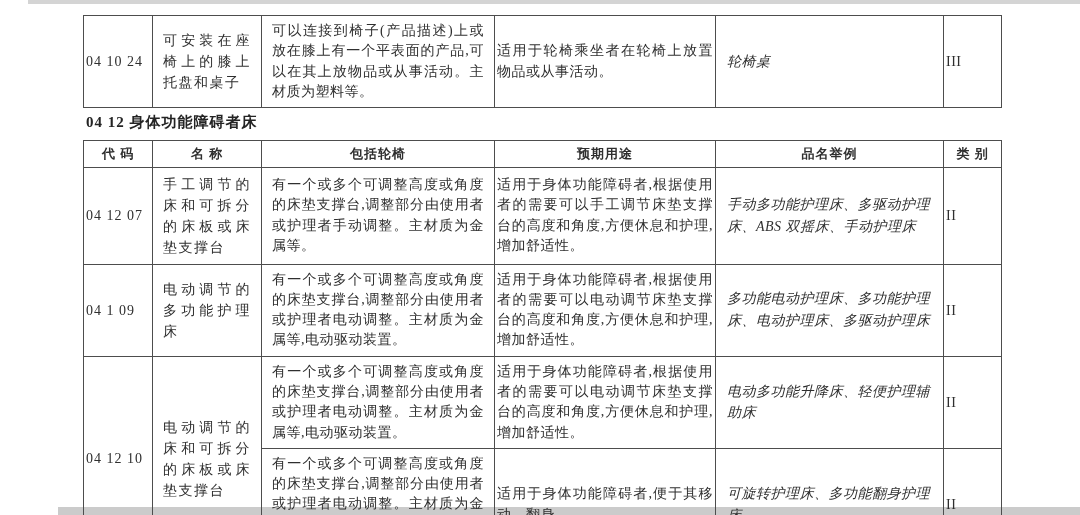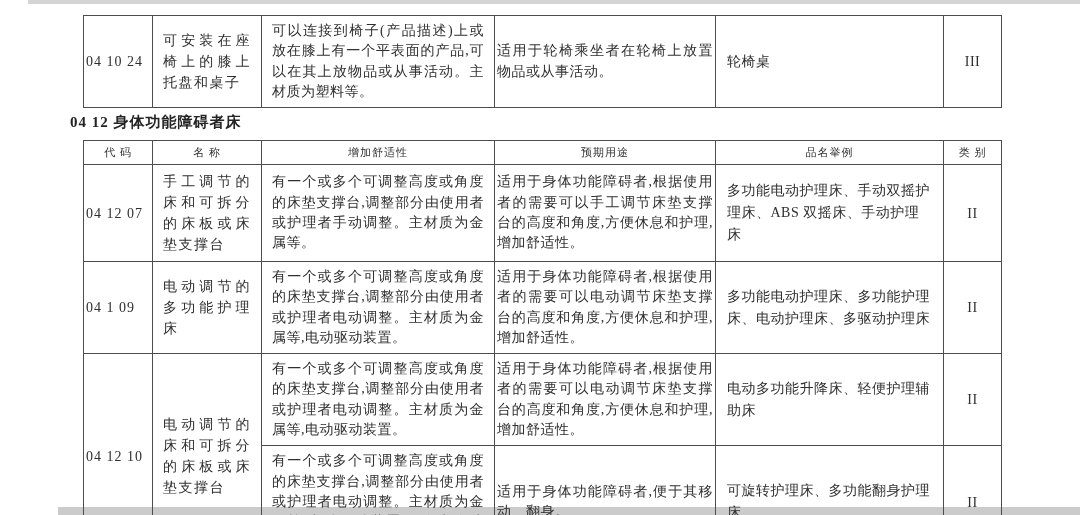--- a/index.html
+++ b/index.html
@@ -46,36 +46,36 @@
   .main-table { top: 140px; }
 
   col.c-code { width: 69px; }
   col.c-name { width: 109px; }
   col.c-desc { width: 233px; }
   col.c-use  { width: 221px; }
   col.c-ex   { width: 228px; }
   col.c-cat  { width: 58px; }
 
   th.hdr {
-    font-weight: normal;
+    font-weight: bold;
     text-align: center;
     padding: 3px 4px;
-    font-size: 11px;
+    font-size: 13px;
     letter-spacing: 1px;
   }
   td.code { padding: 4px 2px; letter-spacing: 1px; white-space: nowrap; }
   td.name { text-align: justify; padding: 6px 10px; letter-spacing: 1.5px; }
   td.desc { text-align: justify; padding: 5px 10px; line-height: 1.45; }
   td.use  { text-align: justify; padding: 5px 2px;  line-height: 1.45; }
-  td.ex   { text-align: left;    padding: 5px 11px; line-height: 1.55; }
-  td.cat  { text-align: center;  padding: 4px 2px;  letter-spacing: 0.5px; }
+  td.ex   { text-align: left;    padding: 5px 11px; line-height: 1.55; font-style: italic; }
+  td.cat  {  padding: 4px 2px;  letter-spacing: 0.5px; }
 
   .section-title {
     position: absolute;
-    left: 70px;
+    left: 86px;
     top: 113px;
     font-size: 15px;
     font-weight: bold;
     letter-spacing: 1px;
     color: #242424;
   }
 </style>
 </head>
 <body>
 
@@ -113,33 +113,33 @@
         <col class="c-name">
         <col class="c-desc">
       <col class="c-use">
         <col class="c-ex">
         <col class="c-cat">
     </colgroup>
     <thead>
       <tr style="height:24px;">
         <th class="hdr">代  码</th>
         <th class="hdr">名  称</th>
-        <th class="hdr">增加舒适性</th>
+        <th class="hdr">包括轮椅</th>
         <th class="hdr">预期用途</th>
         <th class="hdr">品名举例</th>
         <th class="hdr">类  别</th>
       </tr>
     </thead>
     <tbody>
       <tr style="height:88px;">
         <td class="code">04 12 07</td>
         <td class="name">手工调节的床和可拆分的床板或床垫支撑台</td>
         <td class="desc">有一个或多个可调整高度或角度的床垫支撑台,调整部分由使用者或护理者手动调整。主材质为金属等。</td>
         <td class="use">适用于身体功能障碍者,根据使用者的需要可以手工调节床垫支撑台的高度和角度,方便休息和护理,增加舒适性。</td>
-        <td class="ex">多功能电动护理床、手动双摇护理床、ABS 双摇床、手动护理床</td>
+        <td class="ex">手动多功能护理床、多驱动护理床、ABS 双摇床、手动护理床</td>
         <td class="cat">II</td>
       </tr>
       <tr style="height:88px;">
         <td class="code">04 1 09</td>
         <td class="name">电动调节的多功能护理床</td>
         <td class="desc">有一个或多个可调整高度或角度的床垫支撑台,调整部分由使用者或护理者电动调整。主材质为金属等,电动驱动装置。</td>
         <td class="use">适用于身体功能障碍者,根据使用者的需要可以电动调节床垫支撑台的高度和角度,方便休息和护理,增加舒适性。</td>
         <td class="ex">多功能电动护理床、多功能护理床、电动护理床、多驱动护理床</td>
         <td class="cat">II</td>
       </tr>

